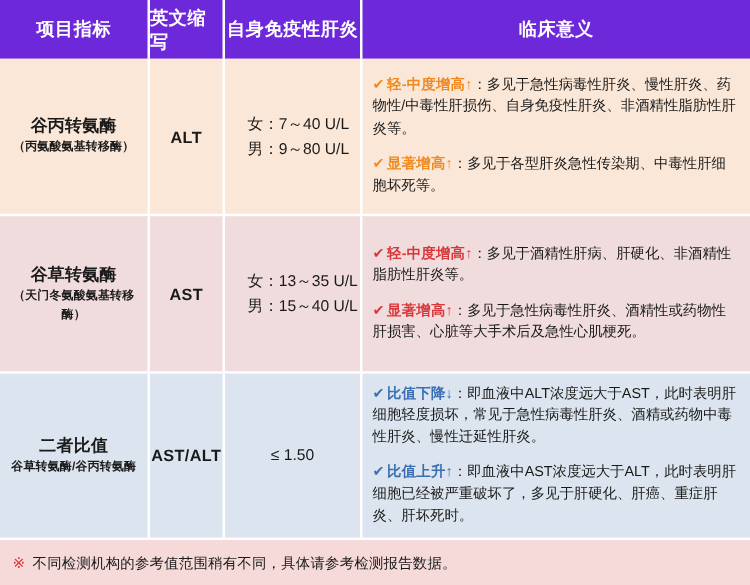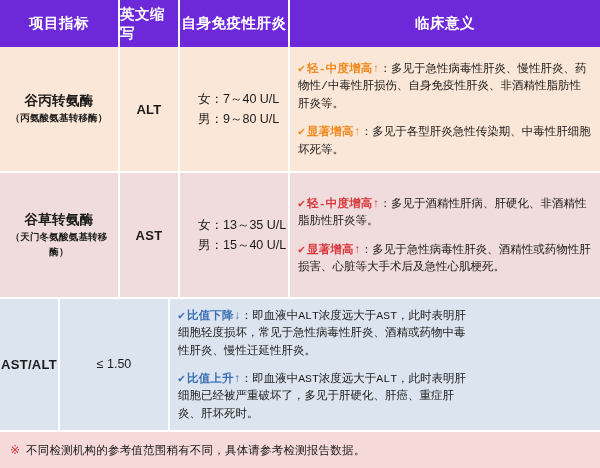--- a/index.html
+++ b/index.html
@@ -38,21 +38,21 @@
     justify-content: center;
     letter-spacing: 0.5px;
     box-sizing: border-box;
     border-right: 2px solid #ffffff;
   }
   .th:last-child { border-right: none; }
 
   .c1 { width: 120px; }
   .c2 { width: 60px; }
   .c3 { width: 110px; }
-  .c4 { width: 310px; font-family: Liberation Mono, monospace; }
+  .c4 { width: 310px; }
 
   
   .row {
     display: flex;
     flex: 0 0 auto;
     border-bottom: 2px solid #ffffff;
     box-sizing: border-box;
   }
   .row.r1 { height: 126px; background: #fbe7d7; }
   .row.r2 { height: 126px; background: #f0dcdc; }
@@ -220,20 +220,24 @@
       <div class="sig-item">
         <span class="sig-check">✔</span><span class="sig-key">轻-中度增高</span><span class="sig-arrow">↑</span><span>：</span><span>多见于酒精性肝病、肝硬化、非酒精性脂肪性肝炎等。</span>
       </div>
       <div class="sig-item">
         <span class="sig-check">✔</span><span class="sig-key">显著增高</span><span class="sig-arrow">↑</span><span>：</span><span>多见于急性病毒性肝炎、酒精性或药物性肝损害、心脏等大手术后及急性心肌梗死。</span>
       </div>
     </div>
   </div>
 
   <div class="row r3">
+    <div class="cell cell-name c1">
+      <div class="name-main">二者比值</div>
+      <div class="name-sub">谷草转氨酶/谷丙转氨酶</div>
+    </div>
     <div class="cell cell-abbr c2">
       <div class="abbr-text">AST/ALT</div>
     </div>
     <div class="cell cell-range c3 centered">
       <div class="range-line">≤ 1.50</div>
     </div>
     <div class="cell cell-sig c4 acc-blue">
       <div class="sig-item">
         <span class="sig-check">✔</span><span class="sig-key">比值下降</span><span class="sig-arrow">↓</span><span>：</span><span>即血液中ALT浓度远大于AST，此时表明肝细胞轻度损坏，常见于急性病毒性肝炎、酒精或药物中毒性肝炎、慢性迁延性肝炎。</span>
       </div>

